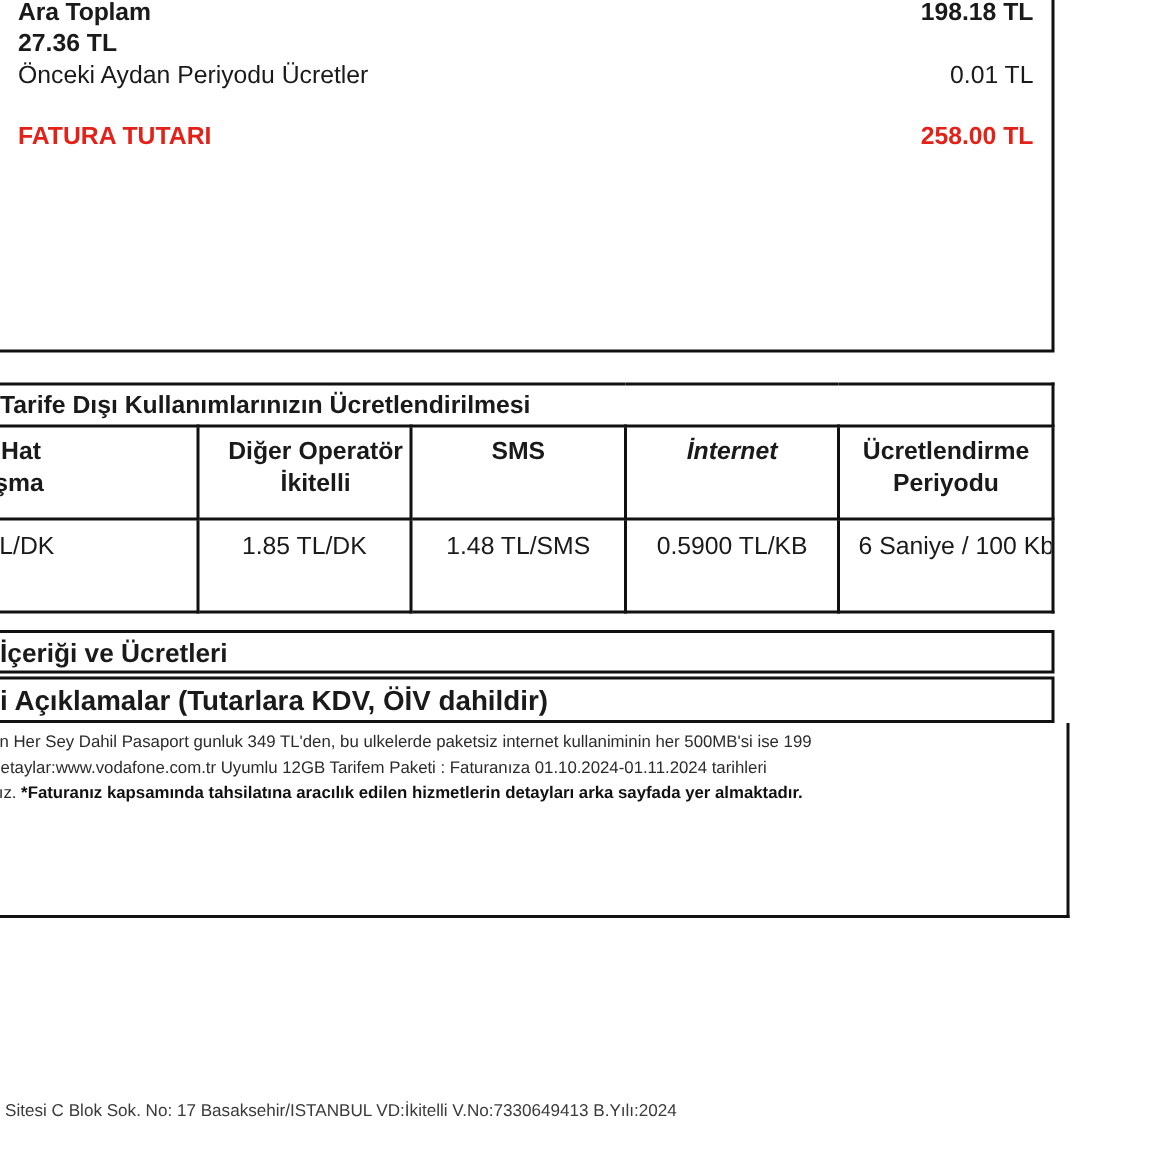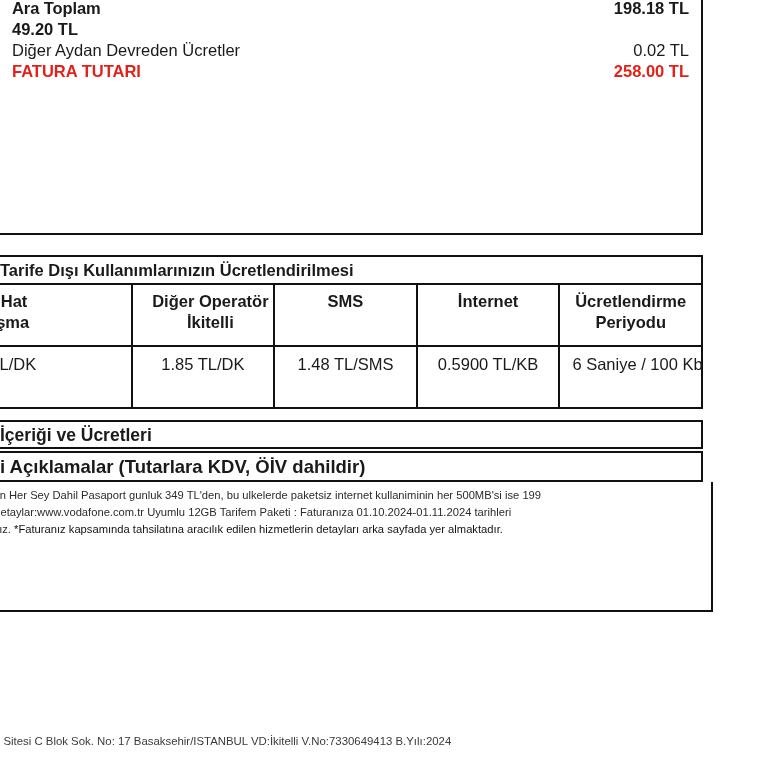--- a/index.html
+++ b/index.html
@@ -51,20 +51,21 @@
   .sum-value { font-size: 16.5px; text-align: right; }
 
   .sum-row.bold .sum-label,
   .sum-row.bold .sum-value { font-weight: bold; }
   .sum-row.normal .sum-label,
   .sum-row.normal .sum-value { font-weight: normal; }
   .sum-row.total .sum-label,
   .sum-row.total .sum-value {
     font-weight: bold;
     color: #e32119;
+    margin-top: 20px;
   }
   .sum-row.caps .sum-label { font-weight: bold; letter-spacing: -0.1px; }
 
   
   #tariff-table {
     left: -12px;
     top: 255px;
     width: 715px;
     border-collapse: collapse;
     table-layout: fixed;
@@ -165,21 +166,21 @@
   .fp-line {
     font-size: 11.2px;
     line-height: 17px;
     white-space: nowrap;
     color: #2b2b2b;
     padding-left: 2px;
   }
   .fp-line.indent-a { margin-left: -11px; }
   .fp-line.indent-b { margin-left: -9px; }
   .fp-line.indent-c { margin-left: -14px; }
-  .fp-line b { font-weight: normal; color: #111; }
+  .fp-line b { font-weight: bold; color: #111; }
 
   
   #footer-address {
     left: -8px;
     top: 734px;
     width: 780px;
     font-size: 11.4px;
     line-height: 15px;
     white-space: nowrap;
     color: #3a3a3a;
@@ -190,26 +191,26 @@
 
 <div class="abs" id="summary-box">
   <div class="summary-rows">
 
     <div class="sum-row bold caps">
       <span class="sum-label">Ara Toplam</span>
       <span class="sum-value">198.18 TL</span>
     </div>
 
     <div class="sum-row bold caps">
-      <span class="sum-value">49.20 TL</span>
+      <span class="sum-value">27.36 TL</span>
     </div>
 
     <div class="sum-row normal">
-      <span class="sum-label">Diğer Aydan Devreden Ücretler</span>
-      <span class="sum-value">0.02 TL</span>
+      <span class="sum-label">Önceki Aydan Periyodu Ücretler</span>
+      <span class="sum-value">0.01 TL</span>
     </div>
 
     <div class="sum-row total">
       <span class="sum-label">FATURA TUTARI</span>
       <span class="sum-value">258.00 TL</span>
     </div>
 
   </div>
 </div>
 
@@ -223,21 +224,21 @@
         <span class="hl">bit Hat</span>
         <span class="hl">nuşma</span>
       </td>
       <td class="tariff-head-cell" style="width:199px;padding-left:15px;">
         <span class="hl">Diğer Operatör</span>
         <span class="hl">İkitelli</span>
       </td>
       <td class="tariff-head-cell" style="width:121px;margin-left:11px;">
         <span class="hl">SMS</span>
       </td>
-      <td class="tariff-head-cell" style="width:132px;">
+      <td class="tariff-head-cell" style="width:132px;font-style:italic;">
         <span class="hl">İnternet</span>
       </td>
       <td class="tariff-head-cell" style="width:158px;">
         <span class="hl">Ücretlendirme</span>
         <span class="hl">Periyodu</span>
       </td>
     </tr>
     <tr>
       <td class="tariff-val-cell clipped-left">
         <span class="vl">5 TL/DK</span>

